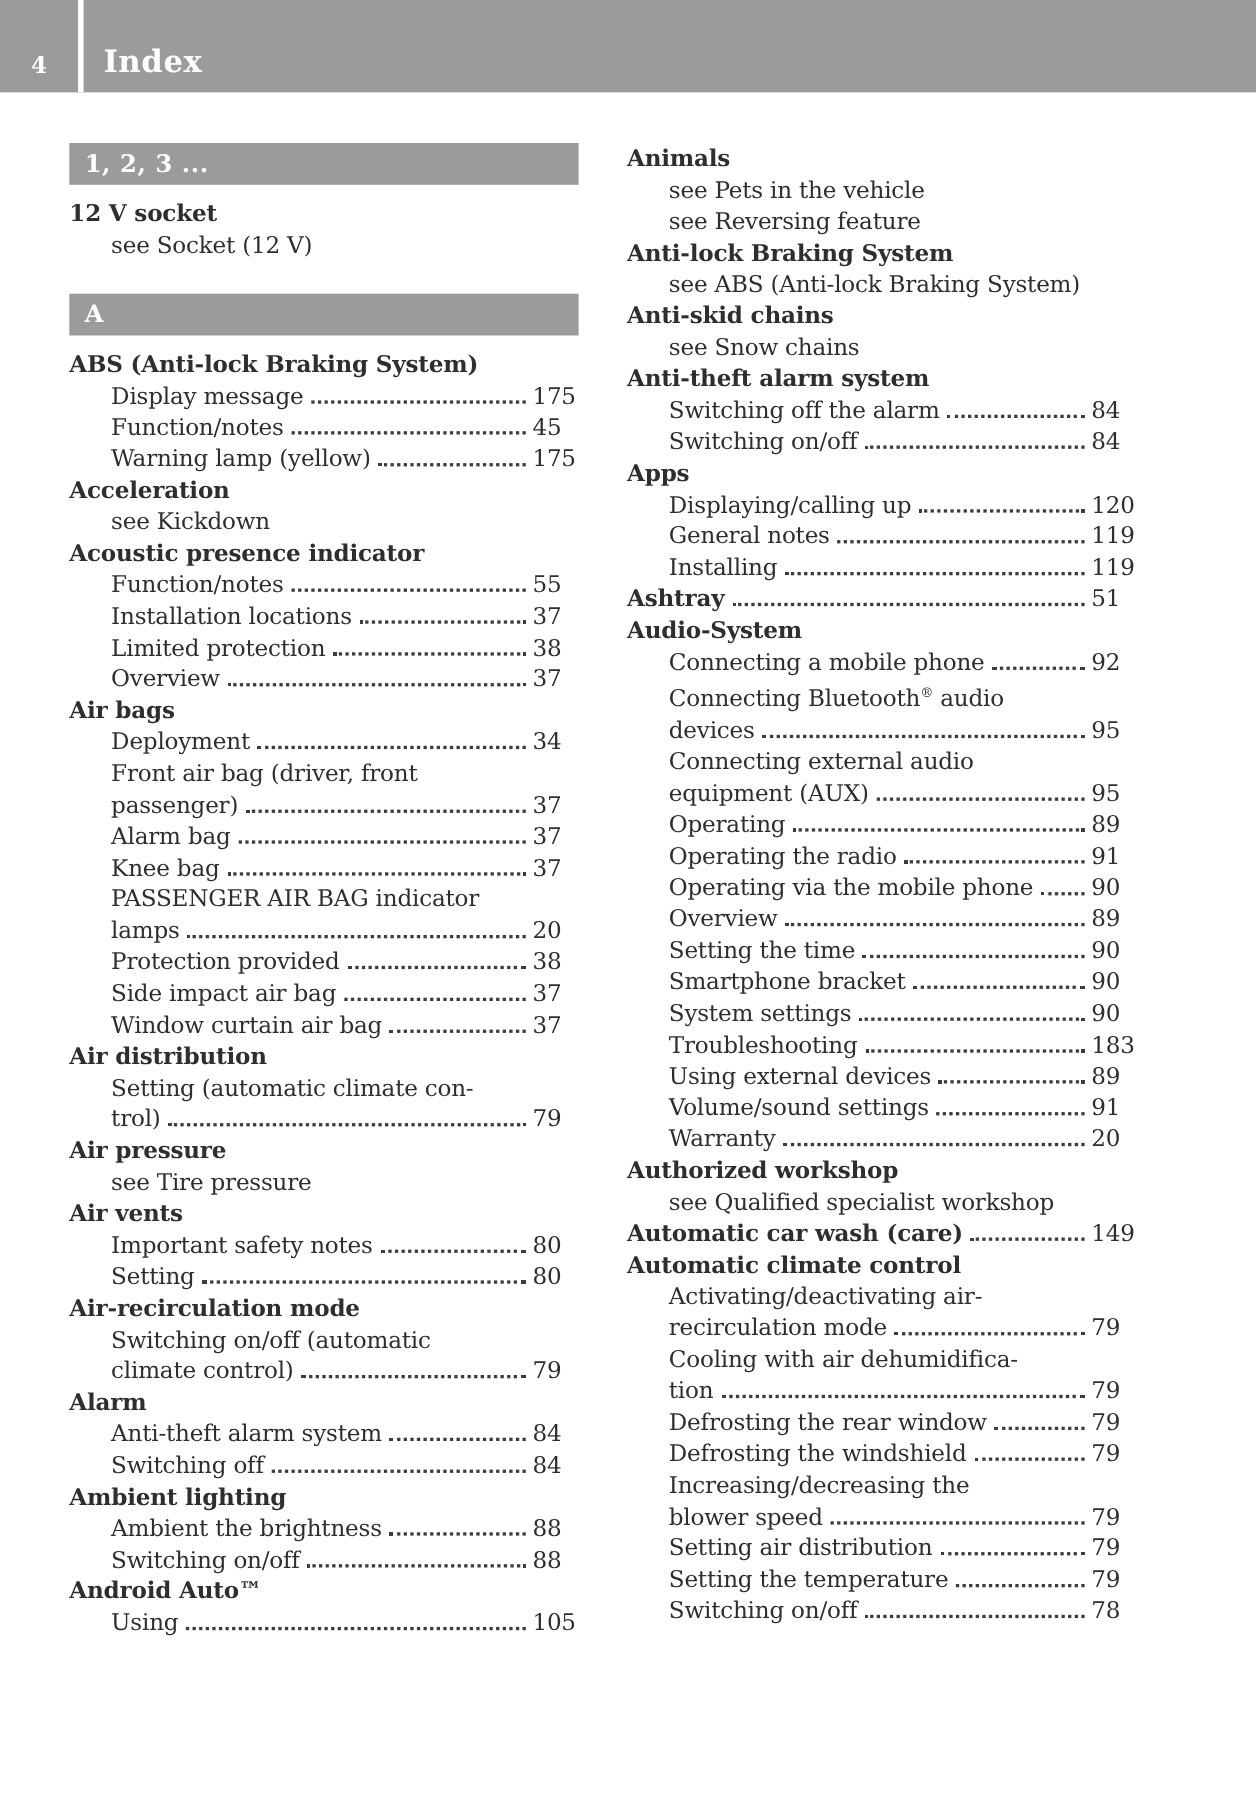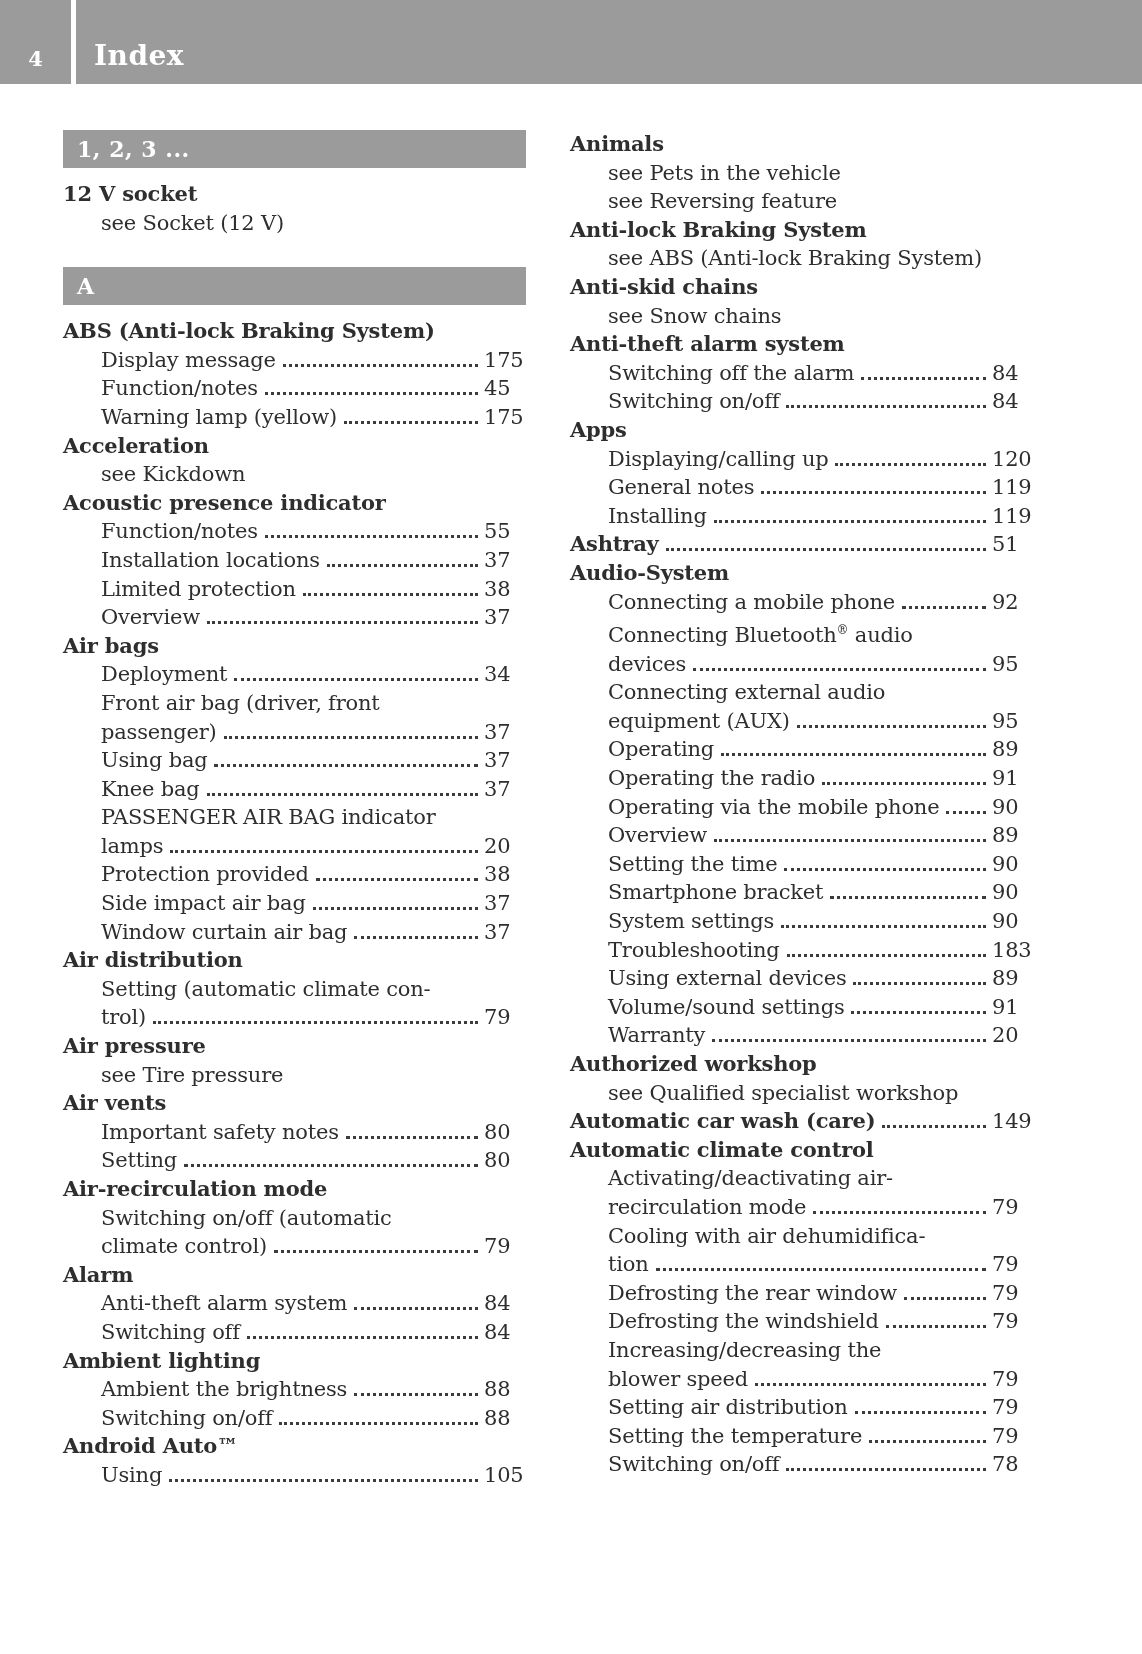--- a/index.html
+++ b/index.html
@@ -117,21 +117,21 @@
       </div>
       <div class="row ind">
         <span class="txt">Front air bag (driver, front</span>
       </div>
       <div class="row ind">
         <span class="txt">passenger)</span>
         <span class="leader"></span>
         <span class="pnum">37</span>
       </div>
       <div class="row ind">
-        <span class="txt">Using bag</span>
+        <span class="txt">Alarm bag</span>
         <span class="leader"></span>
         <span class="pnum">37</span>
       </div>
       <div class="row ind">
         <span class="txt">Knee bag</span>
         <span class="leader"></span>
         <span class="pnum">37</span>
       </div>
       <div class="row ind">
         <span class="txt">PASSENGER AIR BAG indicator</span>

